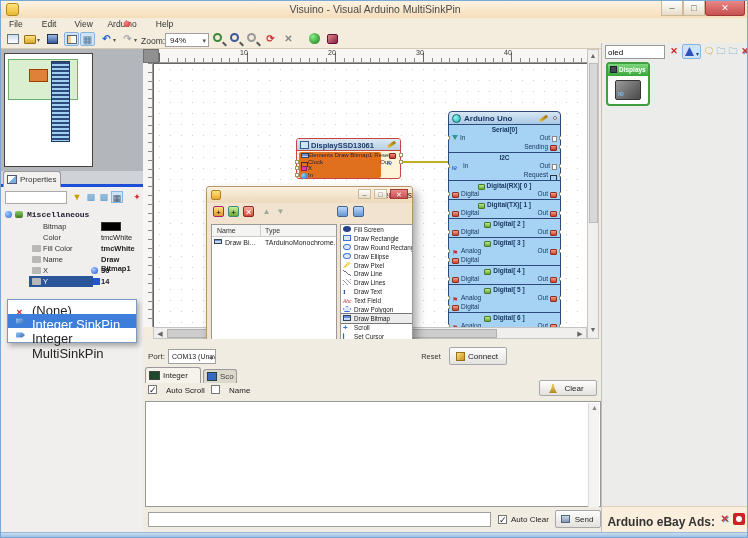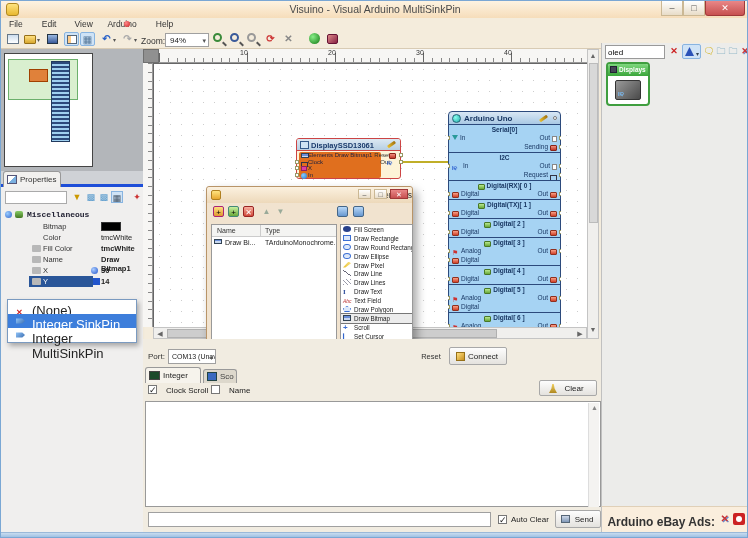--- a/index.html
+++ b/index.html
@@ -600,21 +600,21 @@
 
   <div class="abs" id="bottompanel">
     <span class="abs" id="port-label">Port:</span>
     <div class="abs" id="port-combo"><span>COM13 (Unav</span><span class="ca">▾</span></div>
     <div class="abs" id="reset-btn">Reset</div>
     <div class="abs" id="connect-btn"><span class="bicn"></span><span>Connect</span></div>
     <div class="abs" id="tab-terminal"><span class="ticn"></span><span>Integer</span></div>
     <div class="abs" id="tab-scope"><span class="ticn"></span><span>Sco</span></div>
     <div class="abs" style="left:5px;top:46px;width:120px;height:12px;">
       <span class="checkbox" style="left:0;top:0;">✓</span>
-      <span id="auto-scroll-label">Clock Scroll</span>
+      <span id="auto-scroll-label">Auto Scroll</span>
     </div>
     <div class="abs" style="left:68px;top:46px;width:60px;height:12px;">
       <span class="checkbox" style="left:0;top:0;"></span>
       <span id="auto-scroll-label">Name</span>
     </div>
     <div class="abs" id="clear-btn"><span class="bicn"></span><span>Clear</span></div>
     <div class="abs" id="terminal">
       <div class="abs" id="termscroll">
           <span style="position:absolute;top:1px;left:2px;">▲</span>
         </div>

